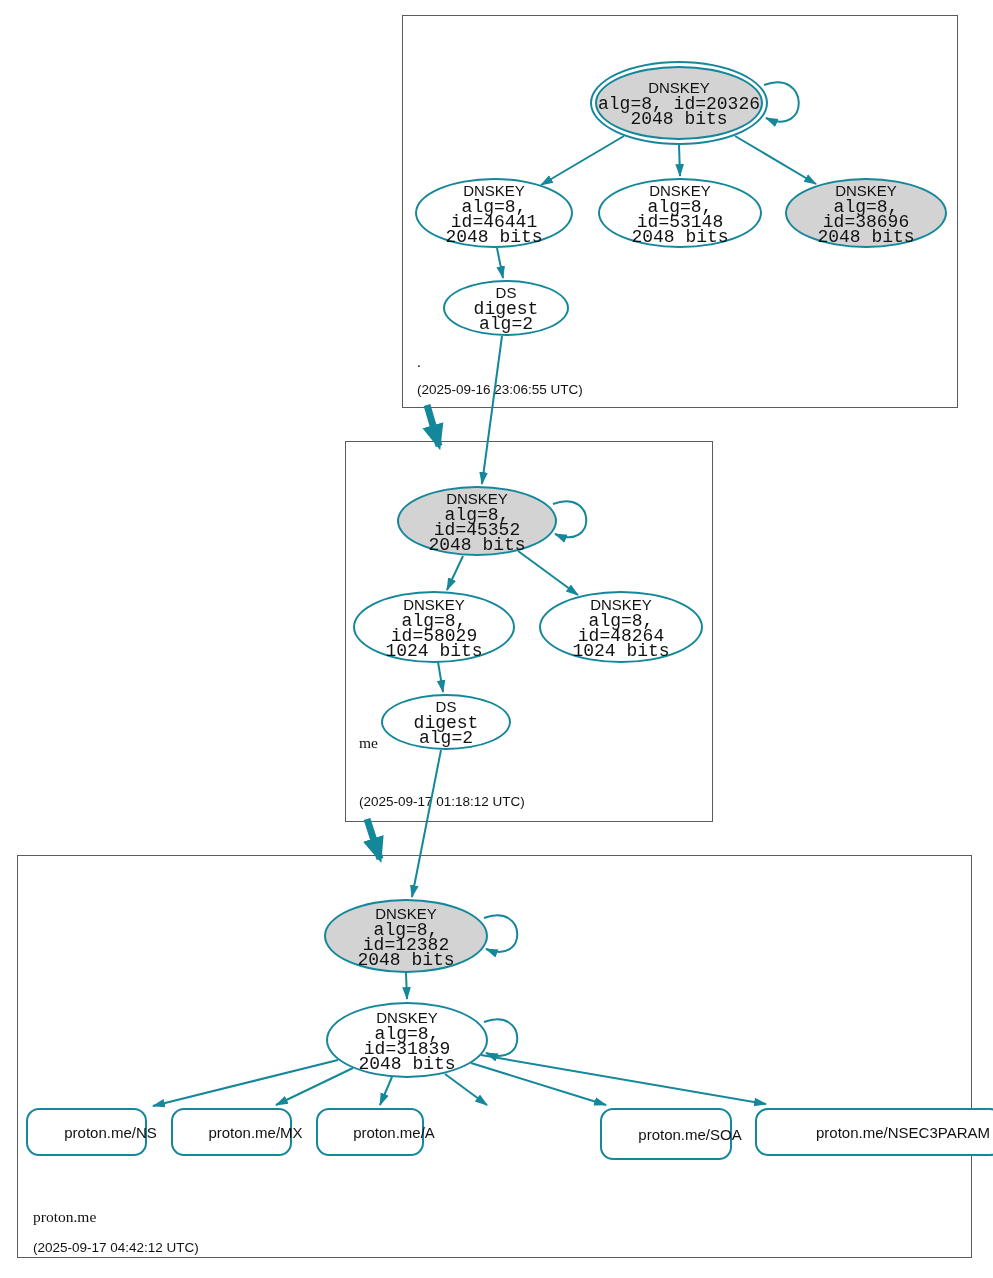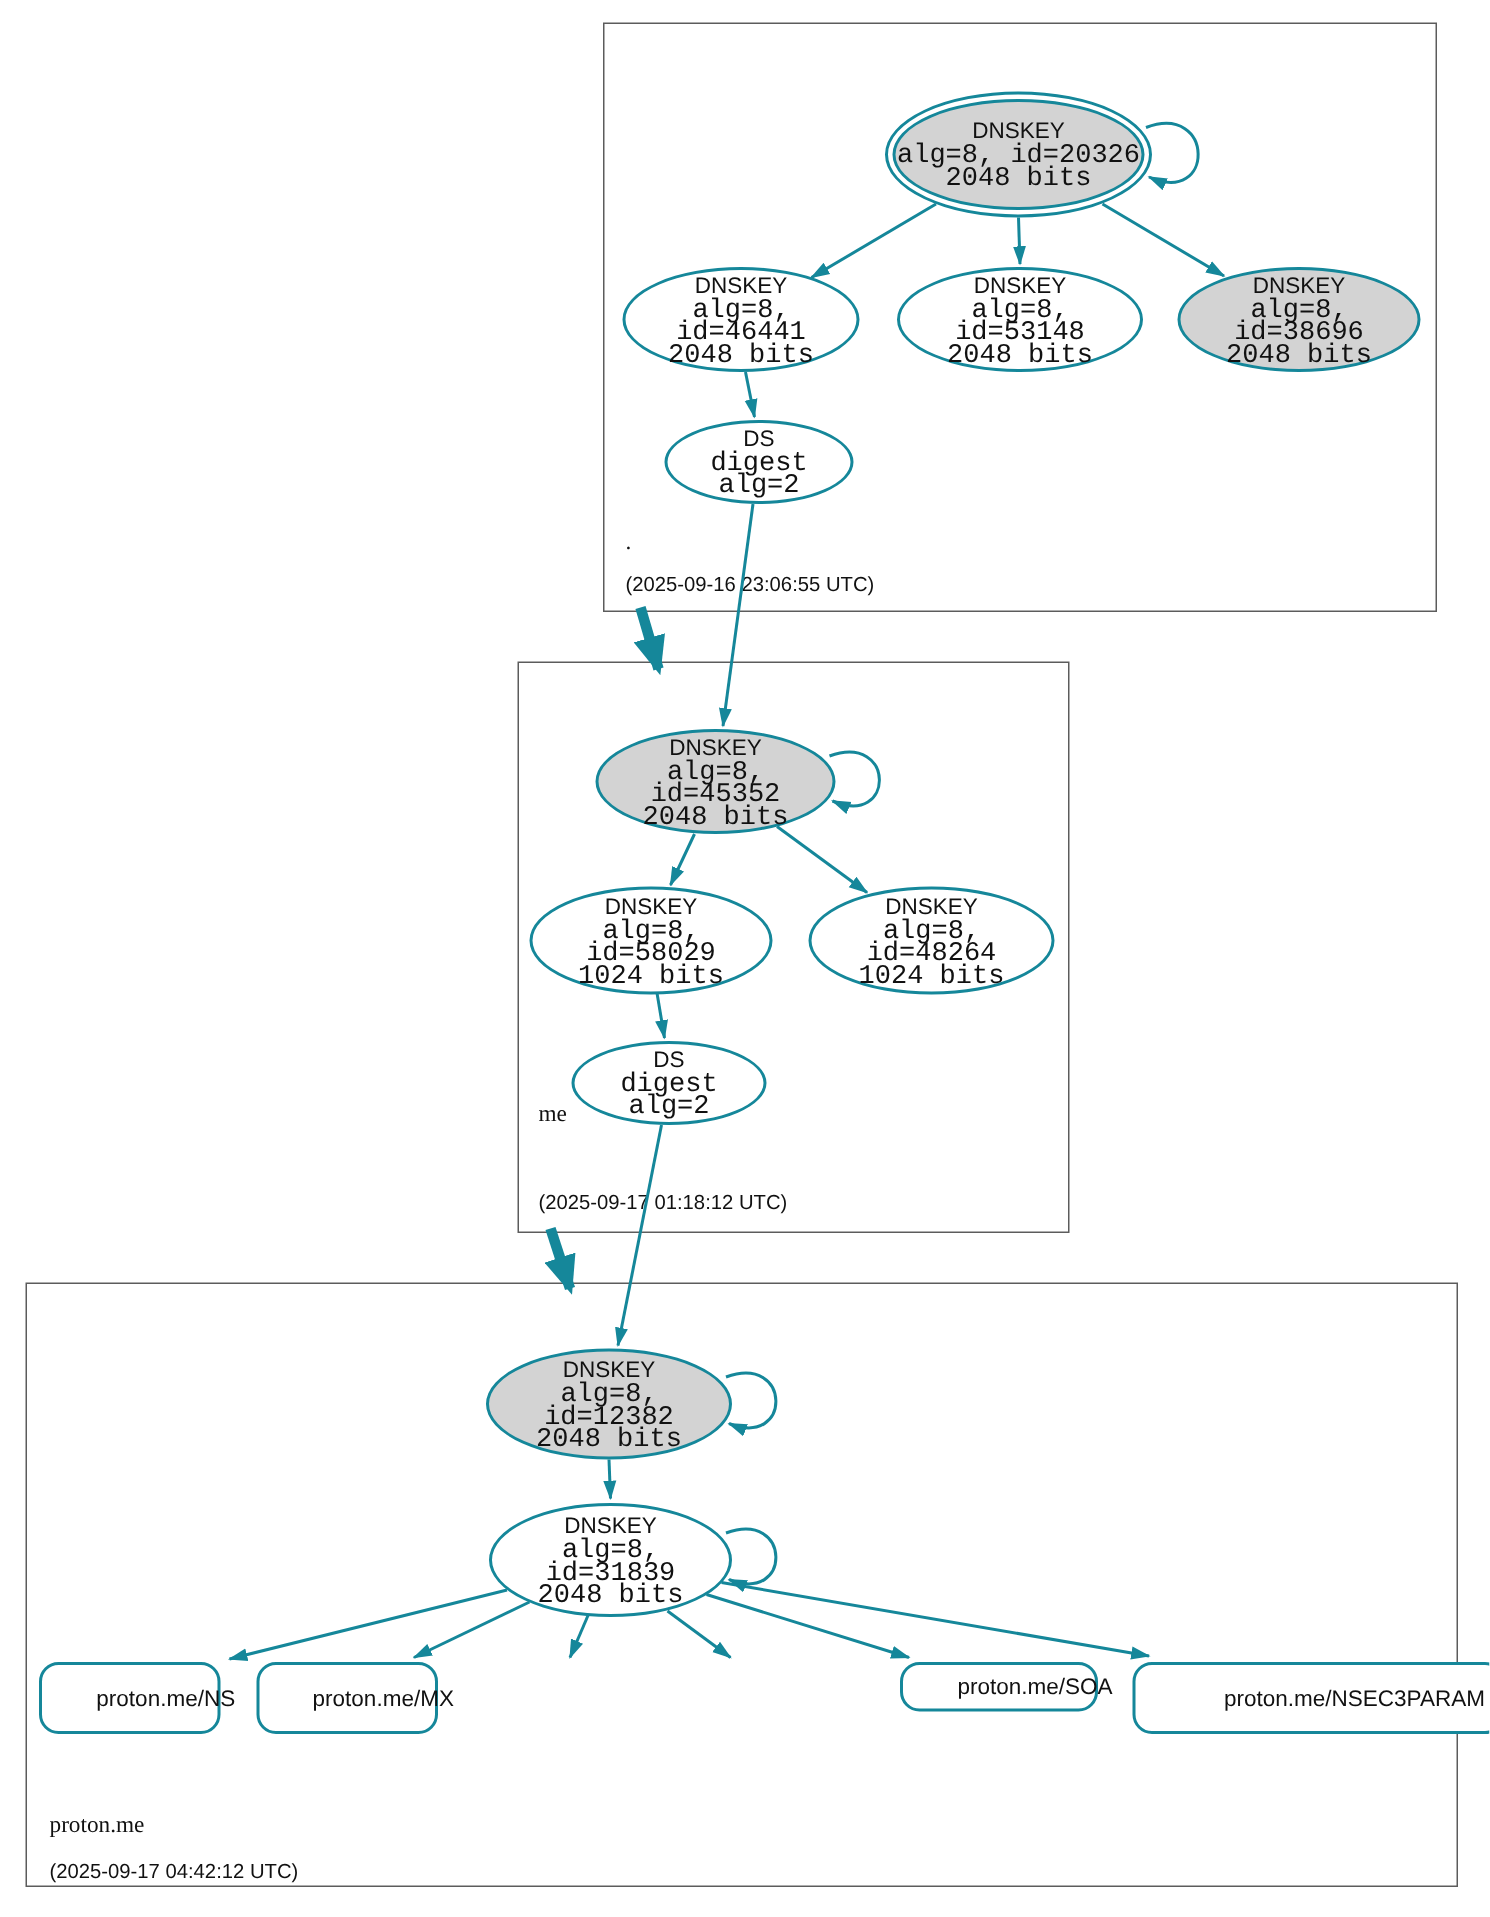--- a/index.html
+++ b/index.html
@@ -94,21 +94,24 @@
     <span class="node-title">DNSKEY</span>
     <span class="node-detail">alg=8, id=31839</span>
     <span class="node-detail">2048 bits</span>
   </div>
   <div class="rrset" style="left:26px;top:1108px;width:121px;height:48px;">
     <span>proton.me/NS</span>
   </div>
   <div class="rrset" style="left:171px;top:1108px;width:121px;height:48px;justify-content:center;">
     <span>proton.me/MX</span>
   </div>
-  <div class="rrset" style="left:600px;top:1108px;width:132px;height:33px;">
+  <div class="rrset" style="left:316px;top:1108px;width:108px;height:48px;">
+    <span>proton.me/A</span>
+  </div>
+  <div class="rrset" style="left:600px;top:1108px;width:132px;height:52px;">
     <span>proton.me/SOA</span>
   </div>
   <div class="rrset" style="left:755px;top:1108px;width:248px;height:48px;">
     <span>proton.me/NSEC3PARAM</span>
   </div>
 
   <svg class="edges" width="993" height="1278" viewBox="0 0 993 1278">
     <defs>
       <marker id="ah" viewBox="0 0 12 10" refX="11" refY="5" markerWidth="13" markerHeight="11" orient="auto" markerUnits="userSpaceOnUse">
         <path d="M0,1 L12,5 L0,9 z" fill="#15879a"></path>

